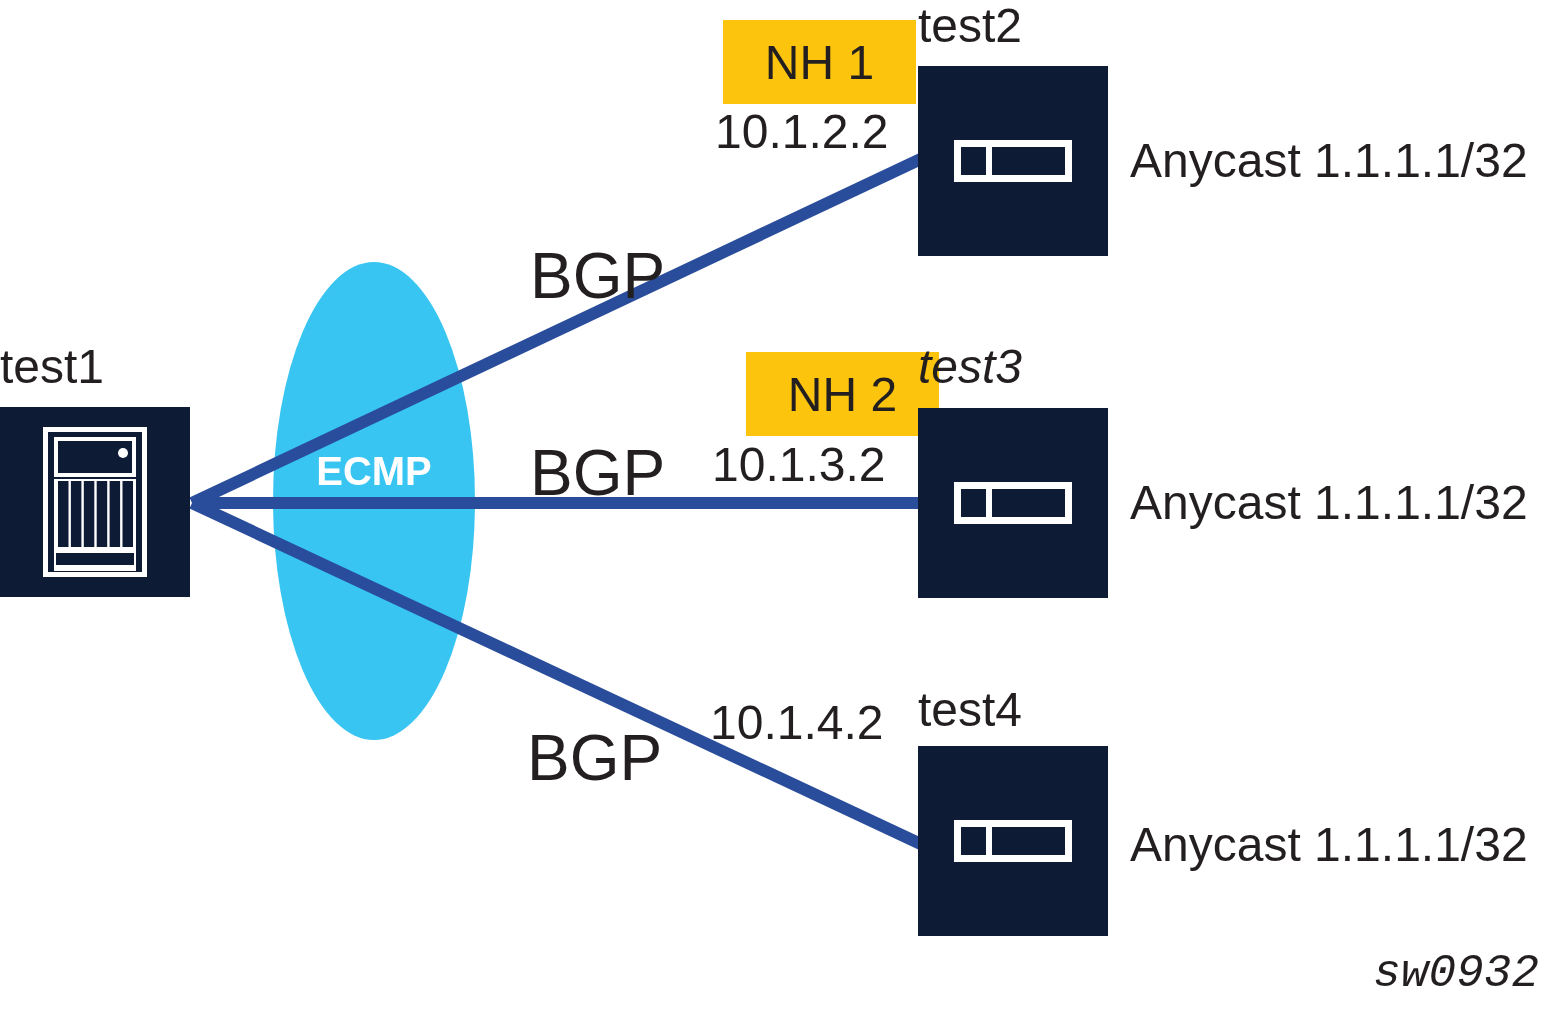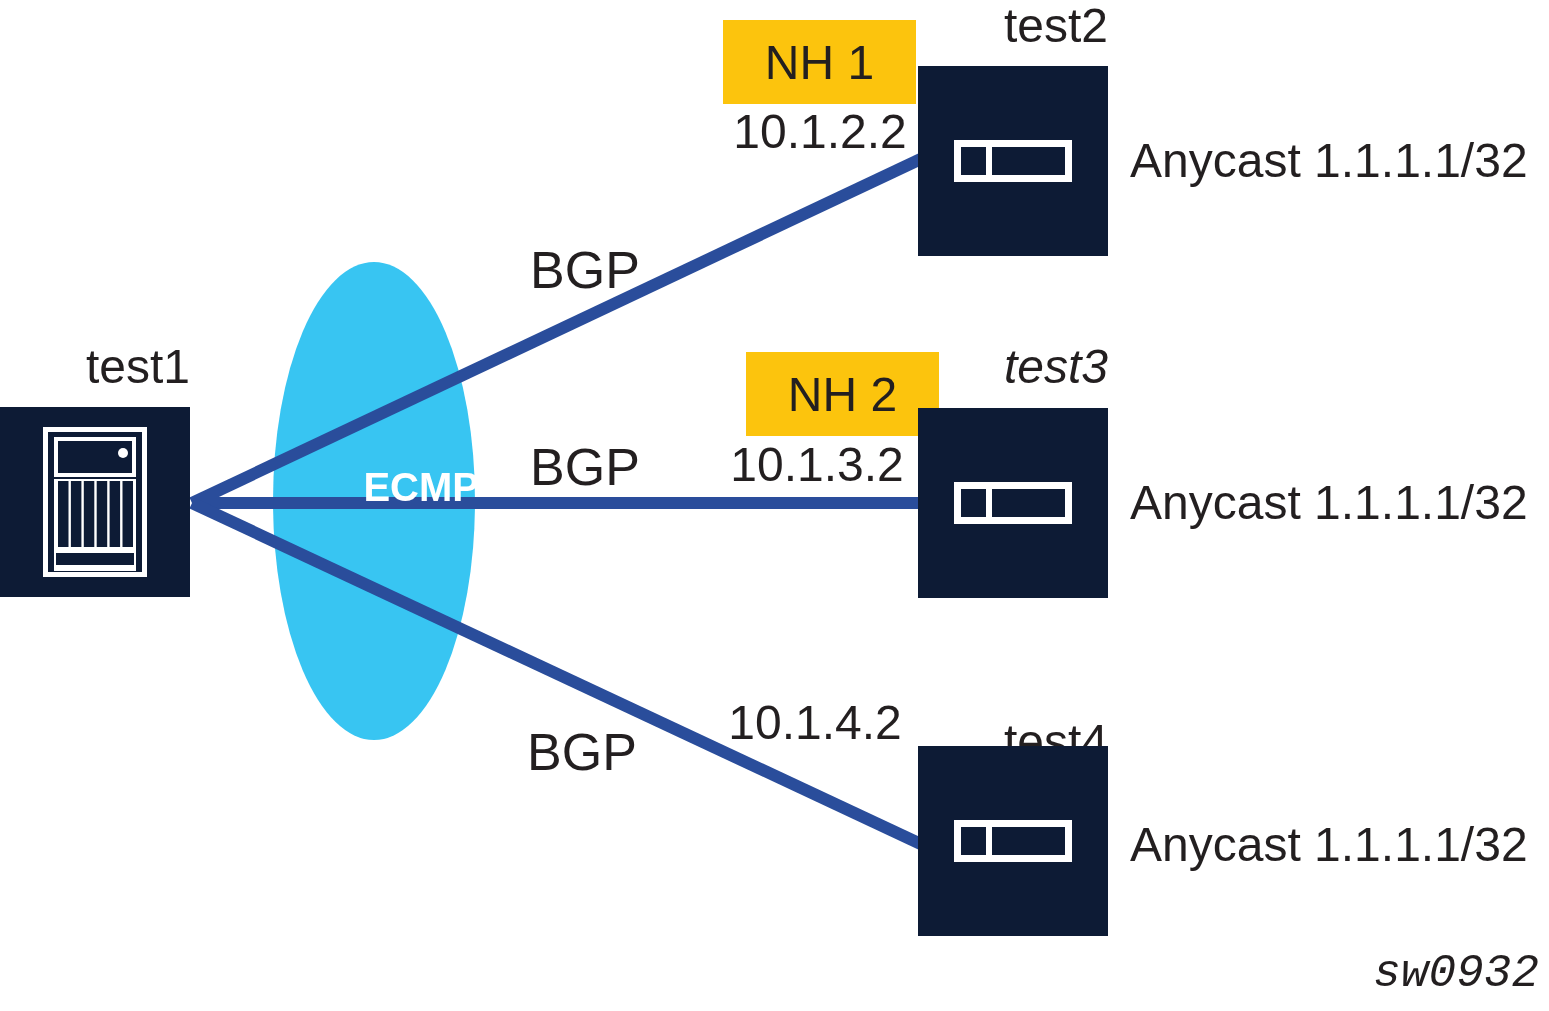--- a/index.html
+++ b/index.html
@@ -23,58 +23,57 @@
     position:absolute;width:190px;height:190px;background:var(--navy);
     display:flex;align-items:center;justify-content:center;
   }
   .node-test1{left:0;top:407;}
   .node-test2{left:918;top:66;}
   .node-test2{left:918px;top:66px;}
   .node-test3{left:918px;top:408px;}
   .node-test4{left:918px;top:746px;}
   .node-test1{left:0px;top:407px;}
   .node-label{
-    position:absolute;font-size:48px;line-height:1.1;text-align:right;width:190px;
+    position:absolute;font-size:48px;line-height:1.1;text-align:left;width:190px;
     color:var(--ink);white-space:nowrap;
   }
   .lbl-test1{left:0px;top:341px;}
   .lbl-test2{left:918px;top:0px;}
   .lbl-test3{left:918px;top:341px;font-style:italic;}
-  .lbl-test4{left:918px;top:716px;}
+  .lbl-test4{left:918px;top:684px;}
   .nh-chip{
     position:absolute;width:193px;height:84px;background:var(--yellow);
     display:flex;align-items:center;justify-content:center;
     font-size:48px;color:var(--ink);white-space:nowrap;
   }
   .nh-1{left:723px;top:20px;}
   .nh-2{left:746px;top:352px;}
   .nh-3{left:722px;top:611px;}
   .ip{
-    position:absolute;width:210px;text-align:center;font-size:48px;line-height:1.0;
+    position:absolute;width:210px;font-size:48px;line-height:1.0;
     color:var(--ink);white-space:nowrap;
   }
   .ip-1{left:715px;top:108px;}
   .ip-2{left:712px;top:441px;}
   .ip-3{left:710px;top:699px;}
   .bgp-label{
-    position:absolute;font-size:52px;line-height:1.0;color:var(--ink);white-space:nowrap;
+    position:absolute;font-size:64px;line-height:1.0;color:var(--ink);white-space:nowrap;
   }
   .bgp-1{left:530px;top:244px;}
   .bgp-2{left:530px;top:441px;}
   .bgp-3{left:527px;top:726px;}
   .anycast{
     position:absolute;font-size:48px;line-height:52px;color:var(--ink);white-space:nowrap;
   }
   .anycast-1{left:1130px;top:135px;}
   .anycast-2{left:1130px;top:477px;}
   .anycast-3{left:1130px;top:819px;}
   .ecmp-text{
-    position:absolute;width:210px;text-align:right;color:var(--white);font-weight:bold;
+    position:absolute;width:210px;text-align:center;color:var(--white);font-weight:bold;
     white-space:nowrap;
-    margin-top:16px;
   }
   .ecmp-title{left:269px;top:451px;font-size:40px;line-height:1.0;}
   .ecmp-prefix{left:269px;top:511px;font-size:40px;line-height:1.0;}
   .watermark{
     position:absolute;right:10px;top:948px;
     font-family:Liberation Mono, monospace;font-style:italic;font-size:46px;
     color:var(--ink);white-space:nowrap;
   }
   .fill-navy{fill:var(--navy);}
   .fill-white{fill:var(--white);}

